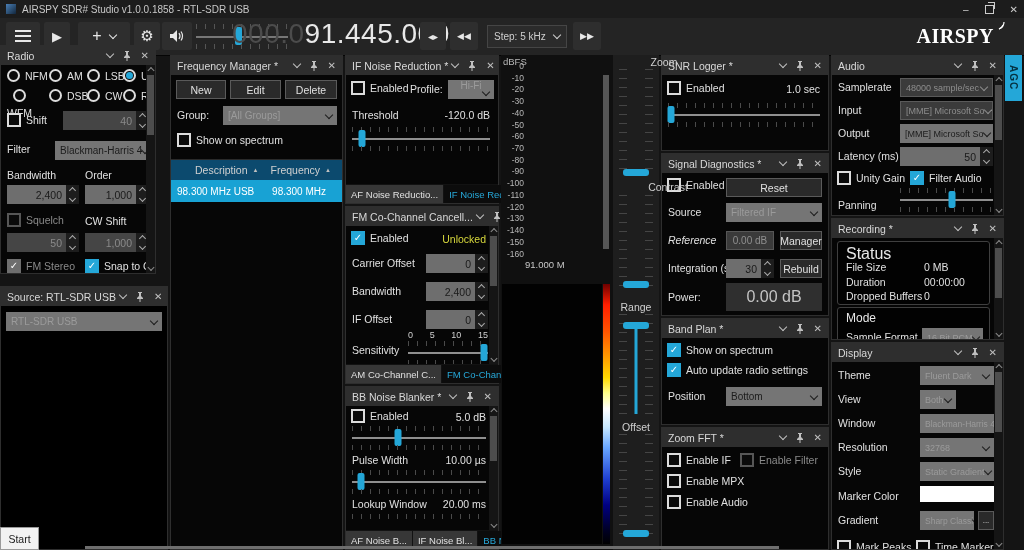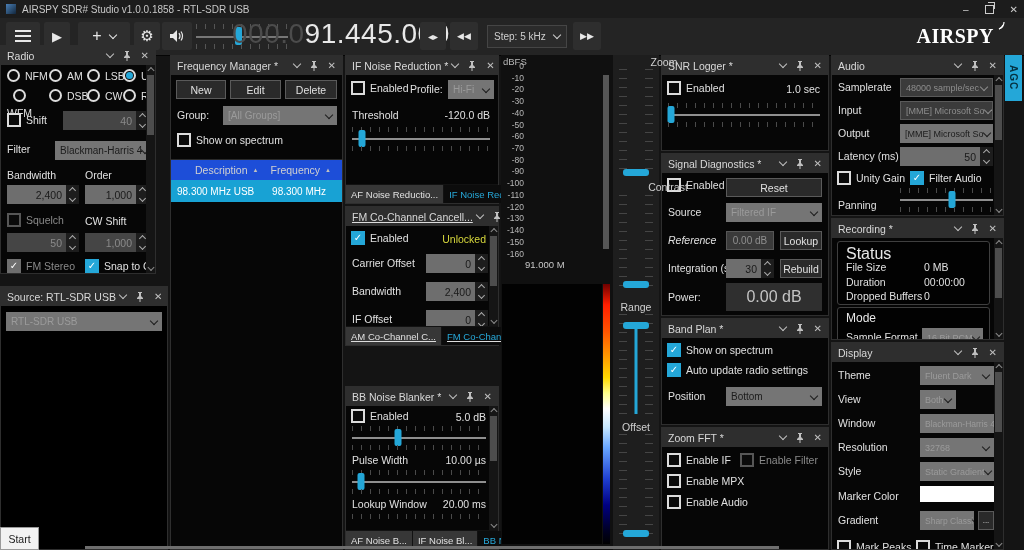--- a/index.html
+++ b/index.html
@@ -125,21 +125,21 @@
         writing-mode:vertical-rl;display:flex;align-items:center;justify-content:center;
         font-size:10px;font-weight:bold;letter-spacing:1px;}
   .startbtn{position:absolute;left:0;top:527px;width:37px;height:21px;background:#f2f2f2;color:#1a1a1a;
         border:1px solid #9a9a9a;display:flex;align-items:center;justify-content:center;font-size:10.5px;z-index:5;}
   .bottombar{position:absolute;left:85px;top:546px;width:694px;height:3px;background:#6e6e6e;}
   .powerbox{position:absolute;background:#2f2f2f;display:flex;align-items:center;justify-content:center;
         font-size:16px;color:#c4c4c4;}
   .refbox{background:#3a3a3a;border:1px solid #565656;color:#8f8f8f;display:flex;align-items:center;
         justify-content:center;font-size:10px;box-sizing:border-box;height:19px;}
   .swatch{background:#fff;height:16px;}
-  .thead{position:absolute;left:0;right:0;height:20px;background:#1d4ed8;border-top:1px solid #2a2a2a;
+  .thead{position:absolute;left:0;right:0;height:20px;background:#0c4a6e;border-top:1px solid #2a2a2a;
         border-bottom:1px solid #2a2a2a;display:flex;align-items:center;color:#d0d0d0;font-size:10.5px;}
   .selrow{position:absolute;left:0;right:0;height:22px;background:#18a2d4;display:flex;align-items:center;
         color:#fff;font-size:10px;}
   .sorta{font-size:6px;color:#c0c0c0;margin-left:5px;}
 </style>
 </head>
 <body>
 
 <div id="app">
 
@@ -401,40 +401,40 @@
           </svg>
         <span>✕</span>
       </span>
     </div>
     <div class="pb">
       <div class="rowabs" style="left:5px;top:6px;">
         <span class="chk"></span>
         <span class="lbl">Enabled</span>
       </div>
       <span class="lbl" style="position:absolute;left:64px;top:8px;">Profile:</span>
-      <div class="dd dim" style="position:absolute;left:102px;top:5px;width:46px;">
+      <div class="dd dim" style="position:absolute;left:102px;top:5px;width:46px;flex-direction:column;">
         <span>Hi-Fi</span>
           <span class="arr"></span>
       </div>
       <span class="lbl" style="position:absolute;left:6px;top:34px;">Threshold</span>
       <span class="lbl" style="position:absolute;right:8px;top:34px;">-120.0 dB</span>
       <div class="hsl" style="left:6px;right:8px;top:52px;">
         <span class="tk t"></span>
           <span class="tr"></span>
           <span class="th" style="left:7%;"></span>
           <span class="tk b"></span>
       </div>
     </div>
     <div class="tabs">
       <span class="tab">AF Noise Reductio...</span>
       <span class="tab act">IF Noise Reducti...</span>
     </div>
   </div>
 
-  <div class="panel" style="left:345px;top:206px;width:154px;height:140px;text-decoration:underline;">
+  <div class="panel" style="left:345px;top:206px;width:154px;height:178px;">
     <div class="ph">
       <span class="t">FM Co-Channel Cancell...</span>
       <span class="ics">
         <span class="chev"></span>
         <svg class="pin-svg" width="8" height="10" viewBox="0 0 8 10">
             <path d="M2 0h4v1h-1v3l2 2v1H1V6l2-2V1H2z" fill="#c0c0c0"></path>
             <rect x="3.5" y="7" width="1" height="3" fill="#c0c0c0"></rect>
           </svg>
         <span>✕</span>
       </span>
@@ -640,21 +640,21 @@
       <span class="lbl" style="position:absolute;left:6px;top:33px;">Source</span>
       <div class="dd dim" style="position:absolute;left:64px;top:30px;right:6px;">
         <span>Filtered IF</span>
           <span class="arr"></span>
       </div>
       <span class="lbl" style="position:absolute;left:6px;top:61px;font-style:italic;">Reference</span>
       <div class="refbox" style="position:absolute;left:64px;top:58px;width:48px;">
         <span>0.00 dB</span>
       </div>
       <div class="btn" style="position:absolute;left:118px;top:58px;right:6px;">
-          <span>Lookup</span>
+          <span>Manager</span>
         </div>
       <span class="lbl" style="position:absolute;left:6px;top:89px;">Integration (sec)</span>
       <div class="spin" style="position:absolute;left:64px;top:86px;width:48px;">
         <span class="val">30</span>
         <span class="ar">
             <i class="u"></i>
             <i class="d"></i>
           </span>
       </div>
       <div class="btn" style="position:absolute;left:118px;top:86px;right:6px;">

